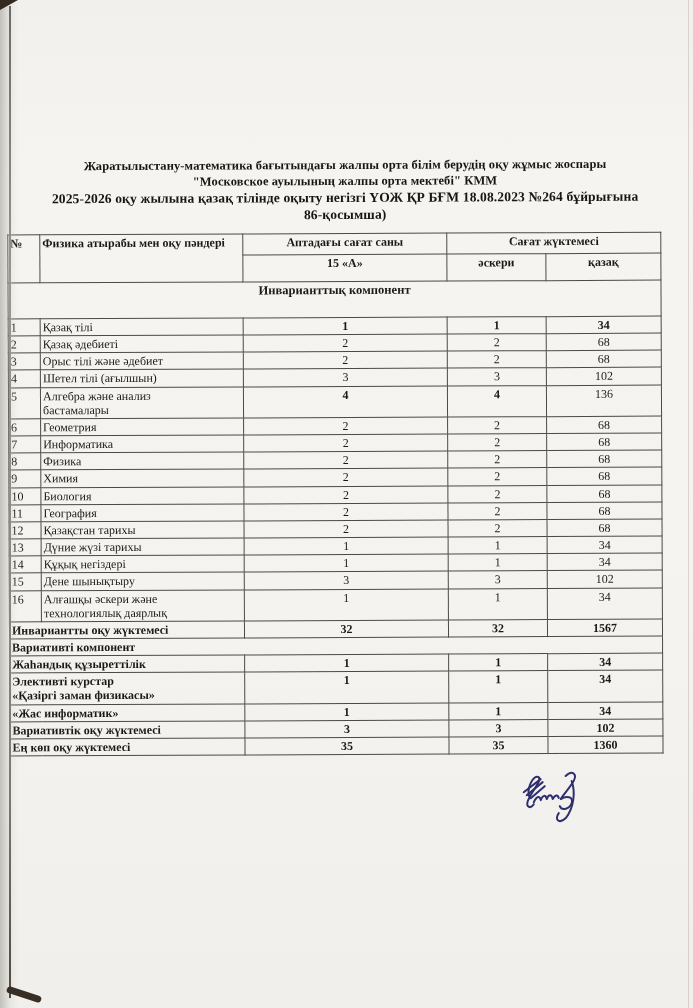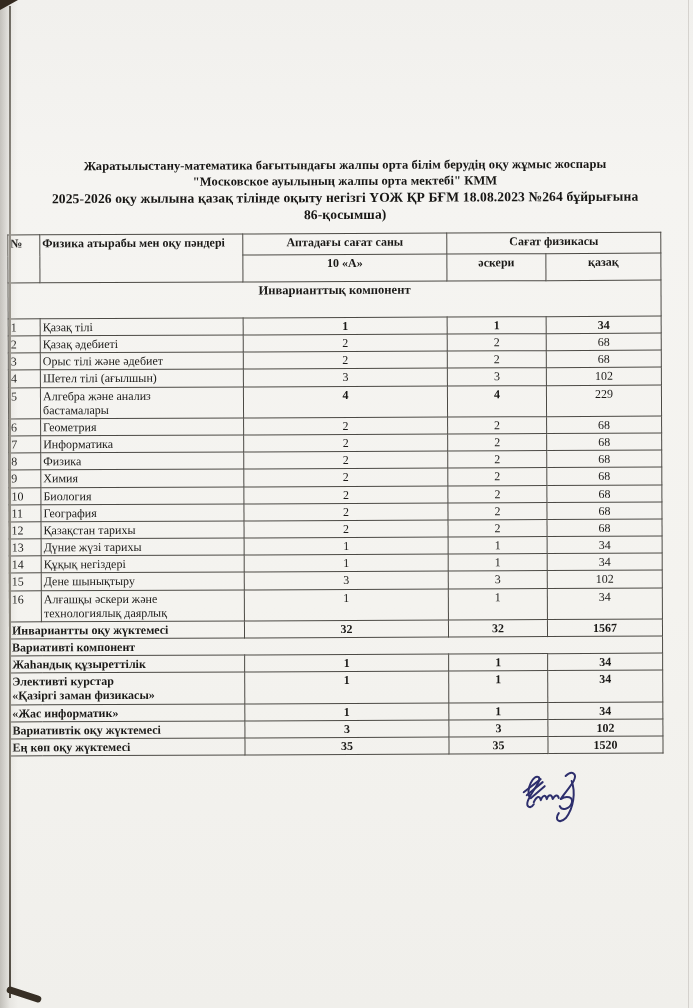--- a/index.html
+++ b/index.html
@@ -66,24 +66,24 @@
         <col style="width:204px">
         <col style="width:99px">
         <col style="width:115px">
       </colgroup>
 
     <tbody>
         <tr style="height:21px">
       <td rowspan="2" class="hdr num">№</td>
       <td rowspan="2" class="hdr subj">Физика атырабы мен оқу пәндері</td>
       <td class="hdr ctr">Аптадағы сағат саны</td>
-      <td colspan="2" class="hdr ctr">Сағат физикасы</td>
+      <td colspan="2" class="hdr ctr">Сағат жүктемесі</td>
     </tr>
     <tr style="height:27px">
-      <td class="hdr ctr">10 «А»</td>
+      <td class="hdr ctr">15 «А»</td>
       <td class="hdr ctr">әскери</td>
       <td class="hdr ctr">қазақ</td>
     </tr>
 
     <tr style="height:36px">
       <td colspan="5" class="section1">Инварианттық компонент</td>
     </tr>
 
     <tr style="height:16px">
       <td class="num">1</td>
@@ -112,21 +112,21 @@
       <td class="val">3</td>
       <td class="val">3</td>
       <td class="val">102</td>
     </tr>
     <tr style="height:31px">
       <td class="num">5</td>
       <td class="subj">Алгебра және анализ
 бастамалары</td>
       <td class="val vb">4</td>
       <td class="val vb">4</td>
-      <td class="val">229</td>
+      <td class="val">136</td>
     </tr>
     <tr style="height:15px">
       <td class="num">6</td>
       <td class="subj">Геометрия</td>
       <td class="val">2</td>
       <td class="val">2</td>
       <td class="val">68</td>
     </tr>
     <tr style="height:16px">
       <td class="num">7</td>
@@ -234,21 +234,21 @@
     <tr style="height:15px" class="boldrow">
       <td colspan="2" class="subj">Вариативтік оқу жүктемесі</td>
       <td class="val">3</td>
       <td class="val">3</td>
       <td class="val">102</td>
     </tr>
     <tr style="height:16px" class="boldrow">
       <td colspan="2" class="subj">Ең көп оқу жүктемесі</td>
       <td class="val">35</td>
       <td class="val">35</td>
-      <td class="val">1520</td>
+      <td class="val">1360</td>
     </tr>
   </tbody>
     </table>
 
   <svg class="sig" width="80" height="64" viewBox="0 0 80 64">
     <g fill="none" stroke="#2e2f6d" stroke-width="2" stroke-linecap="round" stroke-linejoin="round">
       <path d="M16,34 C12,24 20,10 25,13 C29,16 17,28 14,37 C12,43 17,45 20,40"></path>
       <path d="M10,28 L27,15"></path>
       <path d="M13,31 L29,18"></path>
       <path d="M17,34 L31,22"></path>

